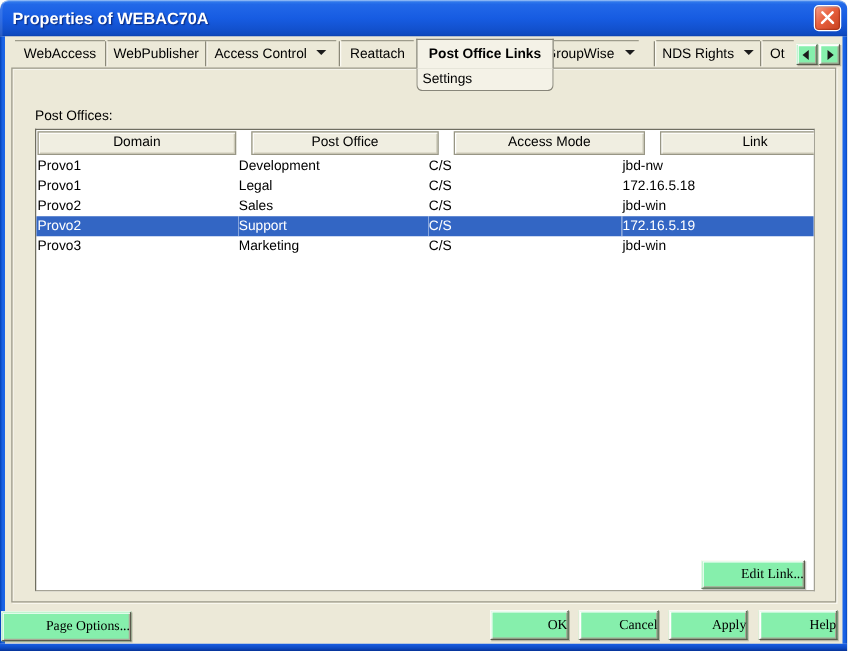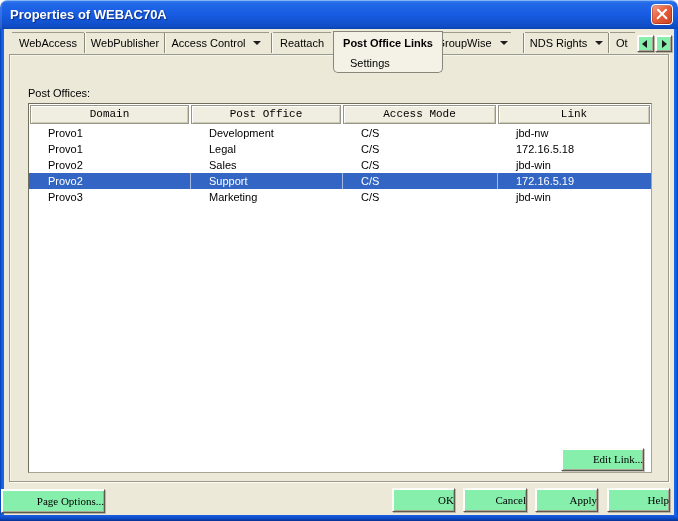--- a/index.html
+++ b/index.html
@@ -45,21 +45,21 @@
     border-top:1px solid #9D9B8B;cursor:pointer;white-space:nowrap;overflow:hidden;
   }
   .tab-sep{position:absolute;top:33px;height:20px;width:1px;background:#8A8878;box-shadow:1px 0 0 #FBFAF3;}
   .tab-active{
     top:31px;height:24px;line-height:22px;font-weight:bold;
     background:#F4F2E7;border:1px solid #88867A;border-bottom:none;z-index:5;
   }
   .subtab-panel{
     position:absolute;left:333px;top:55px;width:110px;height:18px;
     background:#F4F2E7;border:1px solid #88867A;border-top:none;
-    border-radius:0 0 5px 5px;z-index:5;line-height:16px;padding-left:16px;cursor:pointer;
+    border-radius:0 0 5px 5px;z-index:5;line-height:16px;padding-left:4px;cursor:pointer;
   }
   .chev{display:inline-block;width:0;height:0;margin-left:8px;vertical-align:2px;
     border-left:4px solid transparent;border-right:4px solid transparent;border-top:4px solid #1c1c1c;}
   .scroll-btn{position:absolute;top:35px;width:17px;height:17px;cursor:pointer;}
   .tri-left{position:absolute;left:4px;top:4px;width:0;height:0;
     border-top:4px solid transparent;border-bottom:4px solid transparent;border-right:5px solid #1a1a1a;}
   .tri-right{position:absolute;left:6px;top:4px;width:0;height:0;
     border-top:4px solid transparent;border-bottom:4px solid transparent;border-left:5px solid #1a1a1a;}
   
   .page-frame{
@@ -68,28 +68,28 @@
     z-index:1;
   }
   .list-label{position:absolute;left:28px;top:87px;z-index:2;}
   
   .po-list{
     position:absolute;left:28px;top:103px;width:624px;height:370px;
     background:#fff;z-index:2;
     border:1px solid;border-color:#6F6E60 #A5A396 #A5A396 #6F6E60;
     overflow:hidden;
   }
-  .hdr-row{display:grid;grid-template-columns:159px 150px 153px 152px;gap:2px;padding:1px;height:21px;font-family:Liberation Mono, monospace;}
+  .hdr-row{display:grid;grid-template-columns:159px 150px 153px 152px;gap:12px;padding:1px;height:21px;}
   .hdr-cell{
     background:#F0EEE1;border:1px solid #989685;
     box-shadow:inset 1px 1px 0 #FFFFFF, inset -1px -1px 0 #CDCAB8;
     text-align:center;line-height:17px;cursor:pointer;overflow:hidden;
   }
   .row{display:grid;grid-template-columns:161px 152px 155px 154px;height:16px;line-height:16px;cursor:pointer;}
-  .cell{padding-left:19px;white-space:nowrap;overflow:hidden;}
+  .cell{padding-left:1px;white-space:nowrap;overflow:hidden;}
   .row.selected{background:#3366C4;color:#fff;}
   .row.selected .cell + .cell{box-shadow:inset 1px 0 0 rgba(255,255,255,.55);}
   
   .btn{
     position:absolute;background:#86efac;text-align:right;cursor:pointer;
     border:1px solid;border-color:#FBFAF4 #5B5A4C #5B5A4C #FBFAF4;
     box-shadow:inset 1px 1px 0 #FFFFFF, inset -1px -1px 0 #A9A695, 1px 1px 0 rgba(88,86,70,.35);
     line-height:21px;font-size:11px;font-family:Liberation Serif, serif;
   }
   .btn-edit{left:561px;top:448px;width:83px;height:23px;z-index:2;}

